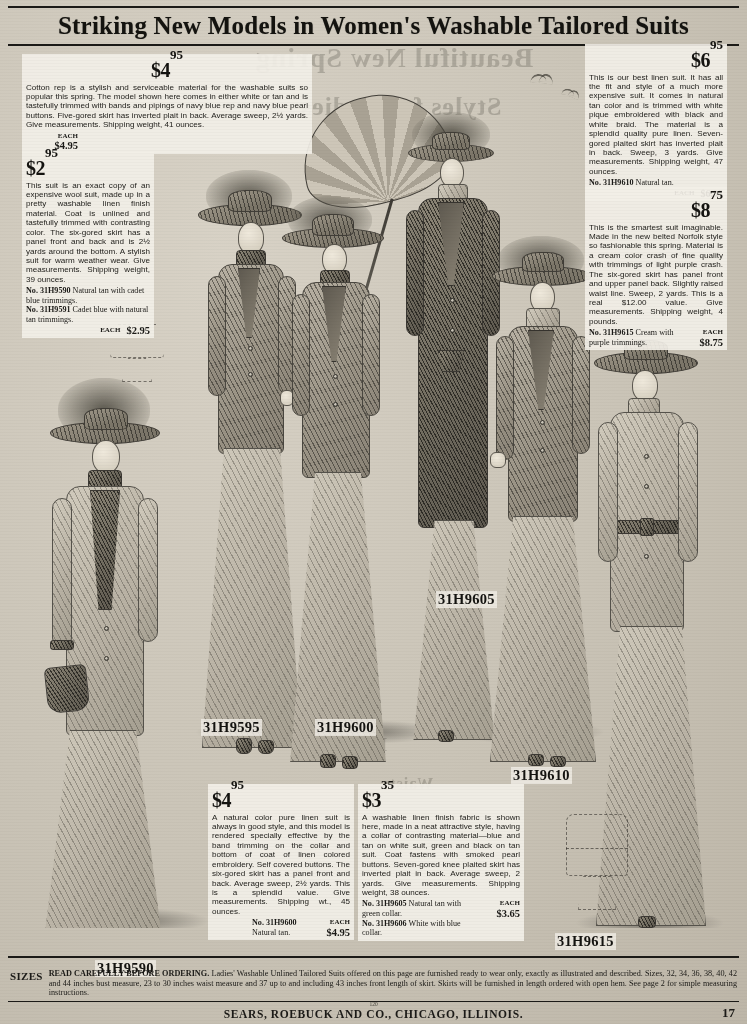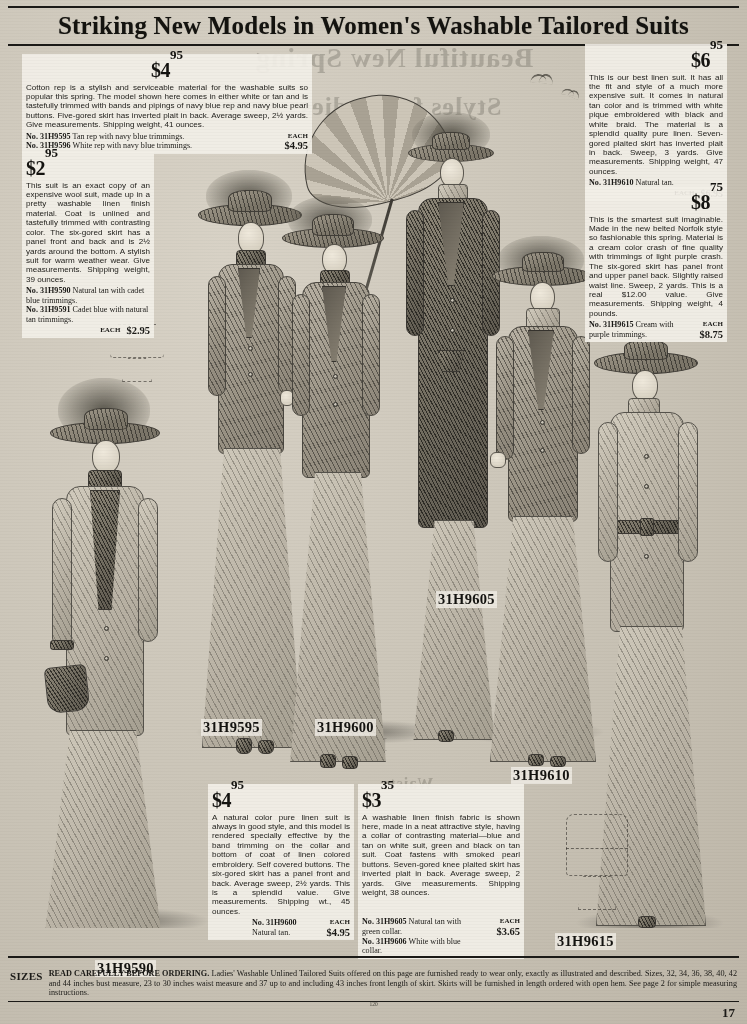--- a/index.html
+++ b/index.html
@@ -364,30 +364,20 @@
       <div class="dashed-fig" style="left:22px; top:68px; width:38px; height:34px; clip-path:polygon(14% 0,86% 0,100% 100%,0 100%);"></div>
     </div>
   </div>
 
   <div class="panel" style="left:22px; top:54px; width:290px;">
     <div style="text-align:center; margin-bottom:1px;">
       <span class="price-big">$<span>4</span><sup>95</sup></span>
     </div>
     <div class="copy">Cotton rep is a stylish and serviceable material for the washable suits so popular this spring. The model shown here comes in either white or tan and is tastefully trimmed with bands and pipings of navy blue rep and navy blue pearl buttons. Five-gored skirt has inverted plait in back. Average sweep, 2½ yards. Give measurements. Shipping weight, 41 ounces.</div>
     <div class="catno" style="margin-top:2px; display:flex; justify-content:space-between; align-items:flex-start;">
-      <div style="flex:1 1 auto;">
-        <div>
-          <span>No. 31H9595</span>
-          <span style="font-weight:normal;">Tan rep with navy blue trimmings.</span>
-        </div>
-        <div>
-          <span>No. 31H9596</span>
-          <span style="font-weight:normal;">White rep with navy blue trimmings.</span>
-        </div>
-      </div>
       <div style="flex:0 0 52px; text-align:right;">
         <div style="font-size:7px;">EACH</div>
         <div style="font-size:10.5px;">$4.95</div>
       </div>
     </div>
   </div>
 
   <div class="panel" style="left:22px; top:152px; width:132px;">
     <div style="margin-bottom:1px;">
       <span class="price-big">$<span>2</span><sup>95</sup></span>
@@ -420,21 +410,21 @@
         <span style="font-weight:normal;">Natural tan.</span>
       </div>
       <div style="display:flex; justify-content:flex-end; gap:6px; align-items:flex-end; margin-top:1px;">
         <span style="font-size:7px;">EACH</span>
         <span style="font-size:10px;">$6.95</span>
       </div>
     </div>
   </div>
 
   <div class="panel" style="left:585px; top:186px; width:142px;">
-    <div style="text-align:right; margin-bottom:1px;">
+    <div style="text-align:right; margin-bottom:1px;margin-top:8px;">
       <span class="price-big">$<span>8</span><sup>75</sup></span>
     </div>
     <div class="copy">This is the smartest suit imaginable. Made in the new belted Norfolk style so fashionable this spring. Material is a cream color crash of fine quality with trimmings of light purple crash. The six-gored skirt has panel front and upper panel back. Slightly raised waist line. Sweep, 2 yards. This is a real $12.00 value. Give measurements. Shipping weight, 4 pounds.</div>
     <div class="catno" style="margin-top:2px; display:flex; justify-content:space-between; align-items:flex-end;">
       <div style="flex:1 1 auto;">
         <span>No. 31H9615</span>
         <span style="font-weight:normal;">Cream with purple trimmings.</span>
       </div>
       <div style="flex:0 0 40px; text-align:right;">
         <div style="font-size:7px;">EACH</div>
@@ -458,21 +448,21 @@
         <div style="font-size:10.5px;">$4.95</div>
       </div>
     </div>
   </div>
 
   <div class="panel" style="left:358px; top:784px; width:166px;">
     <div style="margin-bottom:1px;">
       <span class="price-big">$<span>3</span><sup>35</sup></span>
     </div>
     <div class="copy">A washable linen finish fabric is shown here, made in a neat attractive style, having a collar of contrasting material—blue and tan on white suit, green and black on tan suit. Coat fastens with smoked pearl buttons. Seven-gored knee plaited skirt has inverted plait in back. Average sweep, 2 yards. Give measurements. Shipping weight, 38 ounces.</div>
-    <div class="catno" style="margin-top:20px; display:flex; justify-content:space-between; align-items:flex-start;">
+    <div class="catno" style="margin-top:2px; display:flex; justify-content:space-between; align-items:flex-start;">
       <div style="flex:1 1 auto;">
         <div>
           <span>No. 31H9605</span>
           <span style="font-weight:normal;">Natural tan with green collar.</span>
         </div>
         <div>
           <span>No. 31H9606</span>
           <span style="font-weight:normal;">White with blue collar.</span>
         </div>
       </div>
@@ -493,16 +483,17 @@
   <div class="footer-rule-a"></div>
   <div class="footer-box">
     <div class="sizes-word">SIZES</div>
     <div class="sizes-copy">
       <b>READ CAREFULLY BEFORE ORDERING.</b>
       <span>Ladies' Washable Unlined Tailored Suits offered on this page are furnished ready to wear only, exactly as illustrated and described. Sizes, 32, 34, 36, 38, 40, 42 and 44 inches bust measure, 23 to 30 inches waist measure and 37 up to and including 43 inches front length of skirt. Skirts will be furnished in length ordered with open hem. See page 2 for simple measuring instructions.</span>
     </div>
   </div>
   <div class="tiny-num">120</div>
   <div class="footer-rule-b"></div>
+  <div class="imprint">SEARS, ROEBUCK AND CO., CHICAGO, ILLINOIS.</div>
   <div class="folio">17</div>
 
   <div class="grain"></div>
 </div>
 
 </body></html>

